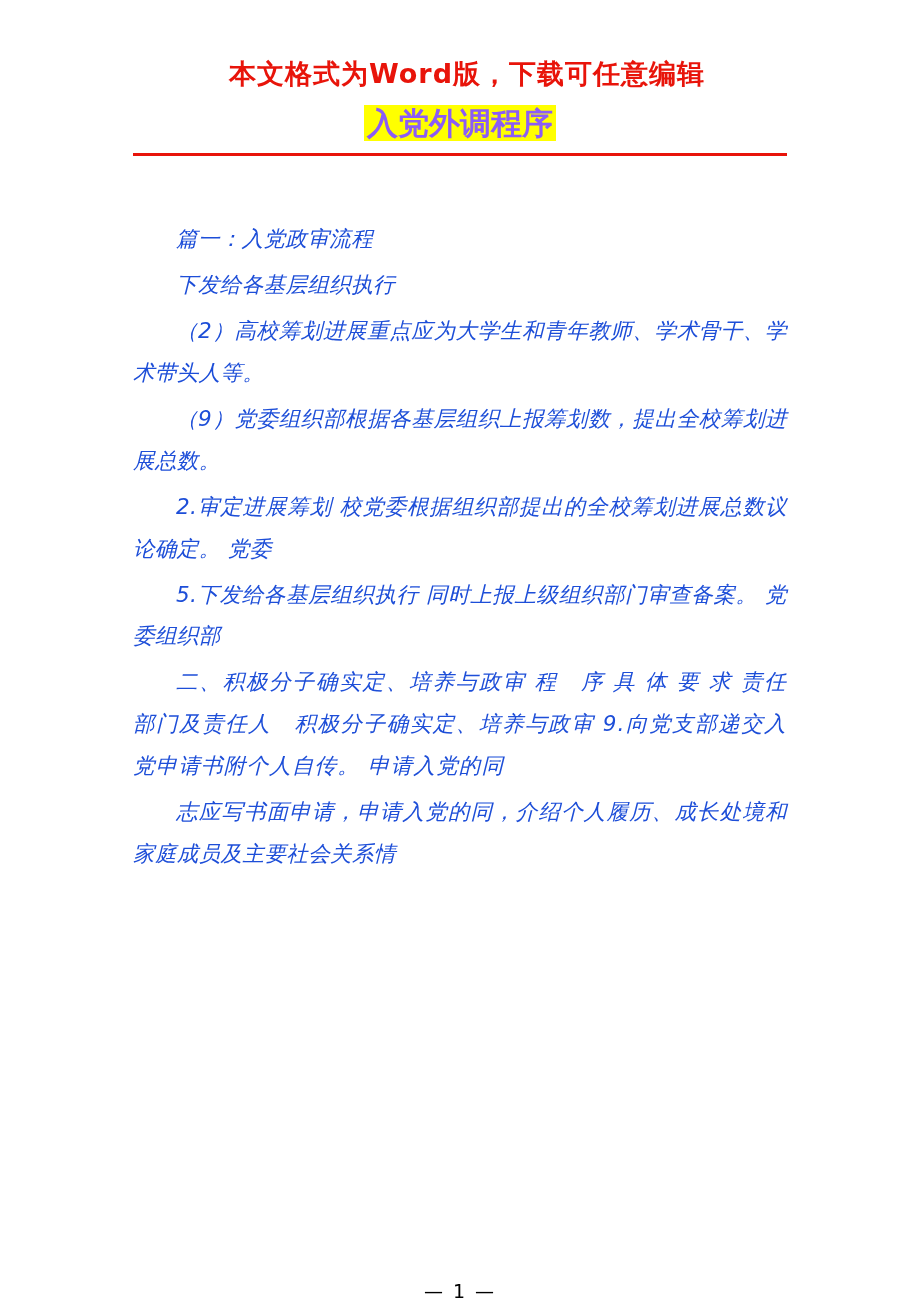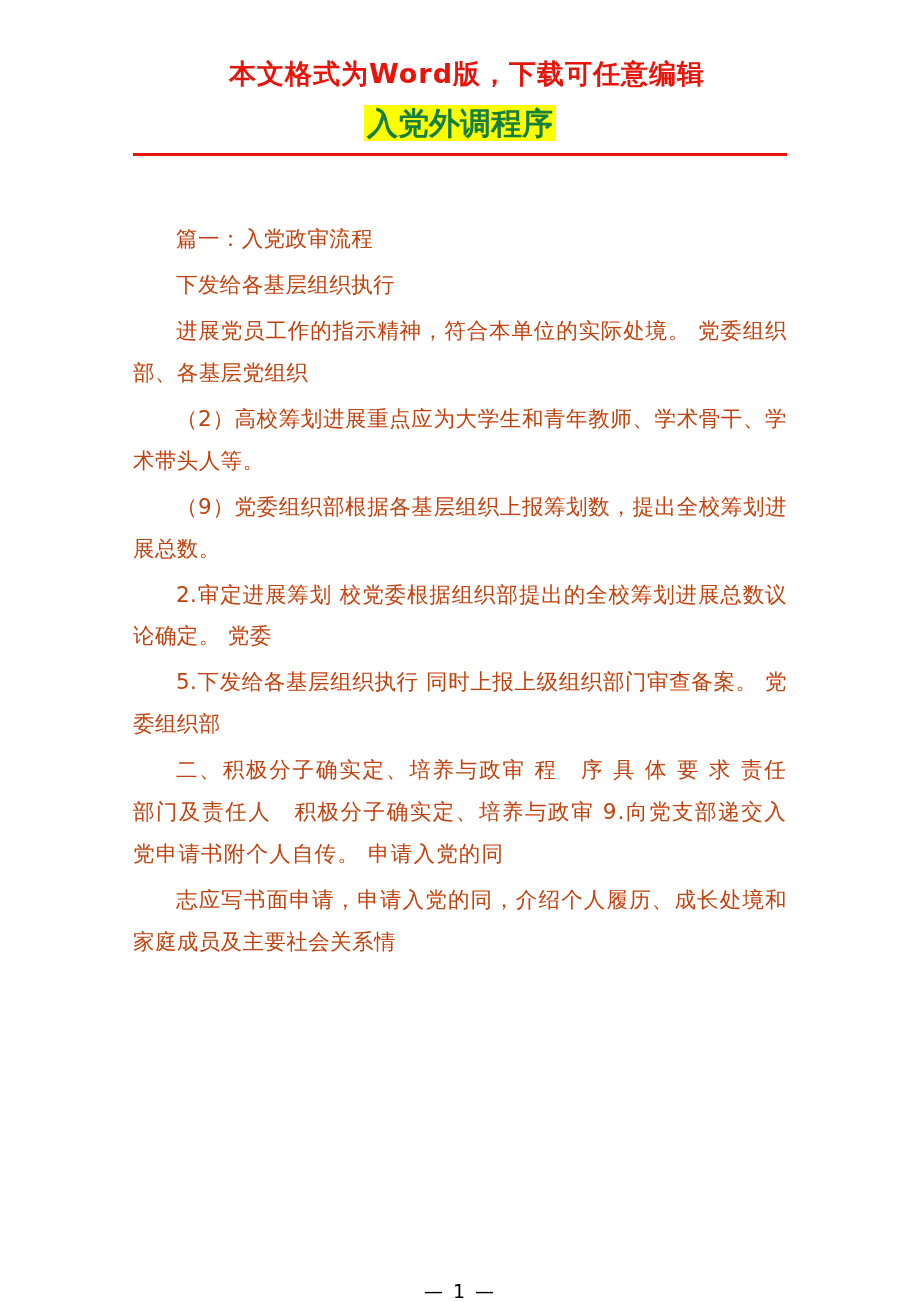--- a/index.html
+++ b/index.html
@@ -32,41 +32,42 @@
     font-size: 27px;
     letter-spacing: 1px;
     font-family: "DejaVu Sans", "Liberation Sans", sans-serif;
     line-height: 1.2;
     padding-left: 14px;
   }
   .doc-title {
     margin-top: 14px;
     font-size: 31px;
     font-weight: bold;
-    color: #15803d;
+    color: #8b5cf6;
     font-family: "DejaVu Sans", "Liberation Sans", sans-serif;
     line-height: 1.25;
   }
   .doc-title span.hl {
     background: #ffff00;
     padding: 0 3px;
   }
   .title-rule {
     margin: 10px auto 0 auto;
     width: 654px;
     height: 3px;
     background: #e8140a;
   }
   .content {
     margin: 62px auto 0 auto;
     width: 654px;
     font-size: 21.5px;
     line-height: 1.95;
     text-align: justify;
-    color: #c2410c;
+    color: #1d4ed8;
+    font-style: italic;
   }
   .para {
     margin: 0 0 4px 0;
     text-indent: 2em;
     font-family: "DejaVu Sans", "Liberation Sans", sans-serif;
     letter-spacing: 0.4px;
   }
   .para.sp {
     letter-spacing: 1.2px;
   }
@@ -89,21 +90,20 @@
 
   <div class="header-block">
     <div class="doc-banner">本文格式为Word版，下载可任意编辑</div>
     <div class="doc-title"><span class="hl">入党外调程序</span></div>
     <div class="title-rule"></div>
   </div>
 
   <div class="content">
     <p class="para">篇一：入党政审流程</p>
     <p class="para">下发给各基层组织执行</p>
-    <p class="para">进展党员工作的指示精神，符合本单位的实际处境。 党委组织部、各基层党组织</p>
     <p class="para">（2）高校筹划进展重点应为大学生和青年教师、学术骨干、学术带头人等。</p>
     <p class="para">（9）党委组织部根据各基层组织上报筹划数，提出全校筹划进展总数。</p>
     <p class="para">2.审定进展筹划 校党委根据组织部提出的全校筹划进展总数议论确定。 党委</p>
     <p class="para">5.下发给各基层组织执行 同时上报上级组织部门审查备案。 党委组织部</p>
     <p class="para sp">二、积极分子确实定、培养与政审 程　序 具 体 要 求 责任部门及责任人　积极分子确实定、培养与政审 9.向党支部递交入党申请书附个人自传。 申请入党的同</p>
     <p class="para">志应写书面申请，申请入党的同，介绍个人履历、成长处境和家庭成员及主要社会关系情</p>
   </div>
 
   <div class="footer">— 1 —</div>
 

